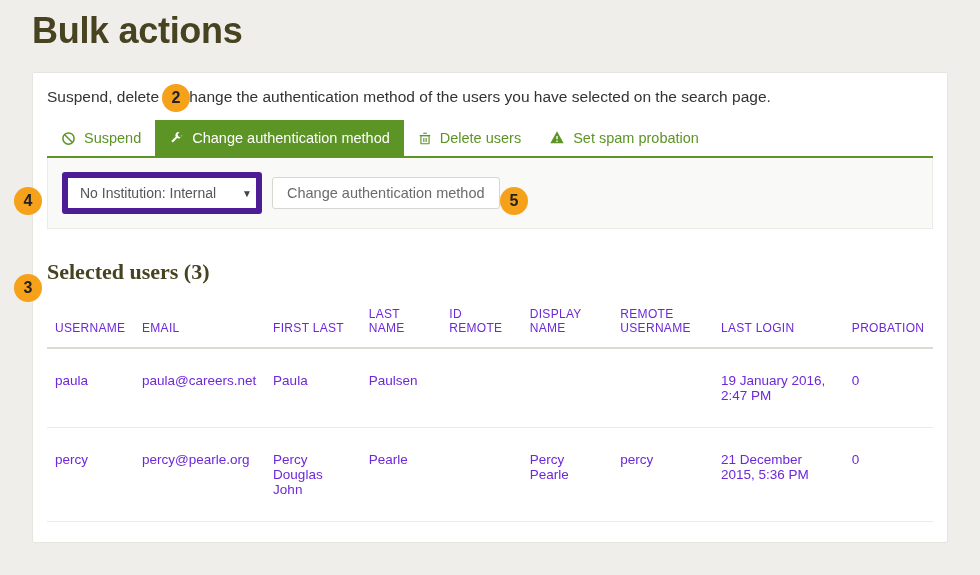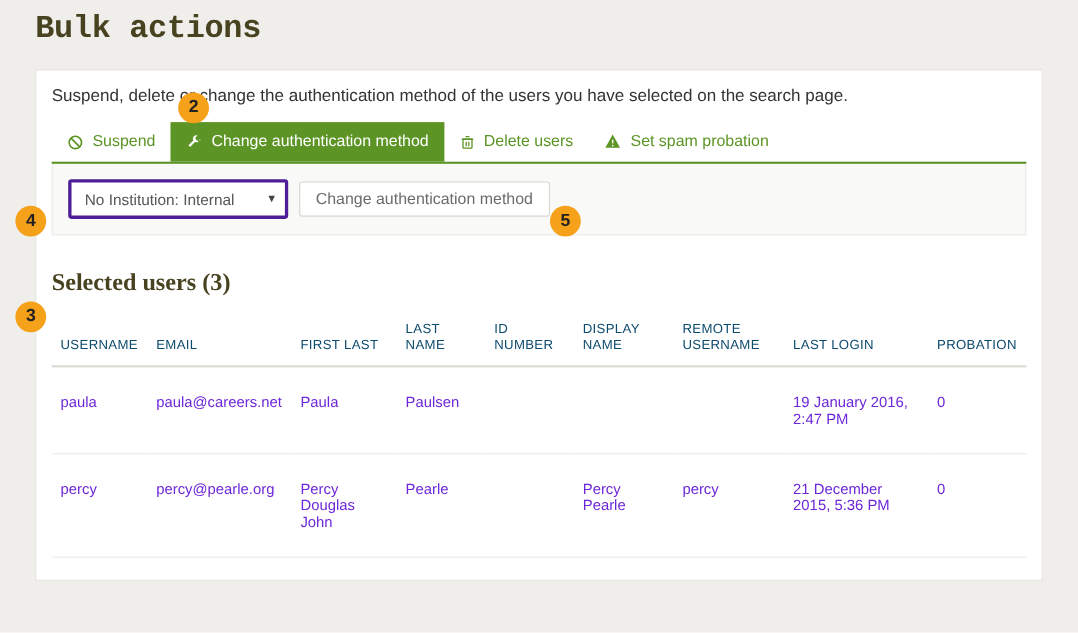--- a/index.html
+++ b/index.html
@@ -10,22 +10,22 @@
       font-size: 14px;
       width: 980px;
       height: 575px;
       overflow: hidden;
       position: relative;
     }
     .page-wrap {
       padding: 10px 32px 0 32px;
     }
     .page-title {
-      font-family: Liberation Mono, monospace;
-      font-size: 29px;
+      font-family: Liberation Sans, sans-serif;
+      font-size: 36px;
       font-weight: bold;
       color: #474220;
       margin-bottom: 20px;
       letter-spacing: -0.3px;
     }
     .panel {
       background: #fff;
       border: 1px solid #e6e4df;
       border-radius: 2px;
       padding: 15px 14px 20px 14px;
@@ -67,21 +67,21 @@
     }
     .select-wrap {
       position: relative;
       display: inline-flex;
       align-items: center;
     }
     select.inst-select {
       appearance: none;
       -webkit-appearance: none;
       background: #fff;
-      border: 3px solid #4c1d95;
+      border: 6px solid #4c1d95;
       border-radius: 3px;
       padding: 7px 22px 7px 12px;
       font-size: 14px;
       color: #555;
       min-width: 200px;
     }
     .select-caret {
       position: absolute;
       right: 10px;
       pointer-events: none;
@@ -105,21 +105,21 @@
       margin-bottom: 14px;
     }
     table.users {
       width: 100%;
       border-collapse: collapse;
       font-size: 13.5px;
     }
     table.users th {
       text-align: left;
       font-weight: normal;
-      color: #0c4a6e;
+      color: #6d28d9;
       font-size: 12px;
       letter-spacing: 0.3px;
       padding: 8px 8px 12px 8px;
       border-bottom: 2px solid #dcdad4;
       vertical-align: bottom;
     }
     table.users td {
       padding: 24px 8px;
       border-bottom: 1px solid #eceae5;
       color: #6d28d9;
@@ -215,21 +215,21 @@
           <col style="width:100px">
           <col style="width:130px">
           <col style="width:80px">
       </colgroup>
       <thead>
         <tr>
           <th>USERNAME</th>
           <th>EMAIL</th>
           <th>FIRST LAST</th>
           <th>LAST NAME</th>
-          <th>ID NUMBER</th>
+          <th>ID REMOTE</th>
           <th>DISPLAY NAME</th>
           <th>REMOTE USERNAME</th>
           <th>LAST LOGIN</th>
           <th>PROBATION</th>
         </tr>
       </thead>
       <tbody>
           <tr>
             <td>paula</td>
             <td>paula@careers.net</td>

